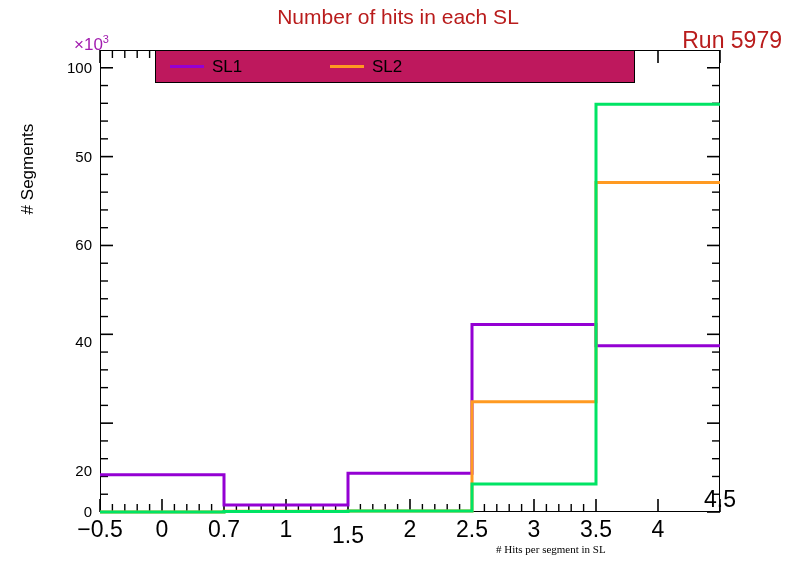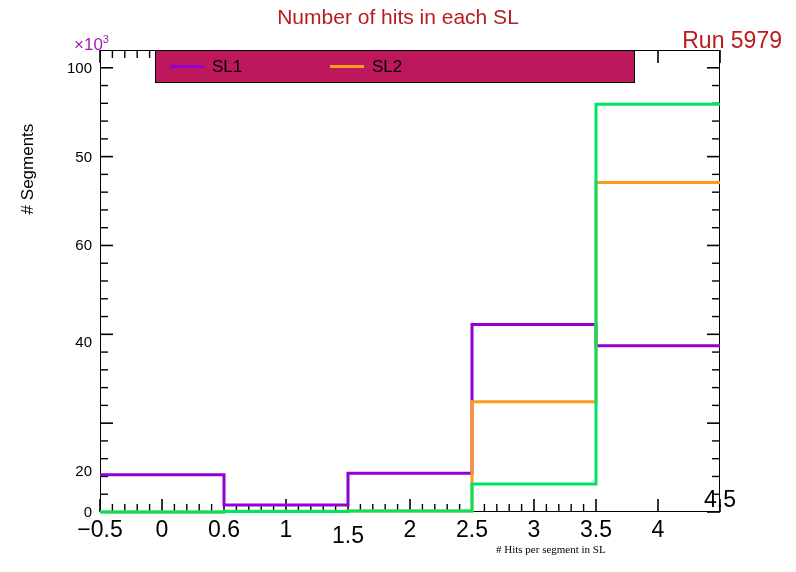--- a/index.html
+++ b/index.html
@@ -312,21 +312,21 @@
       <div class="tick-label-y" style="left: 36px; top: 503px;">0</div>
       <div class="tick-label-y" style="left: 36px; top: 414.154px; margin-top: 48px;">20</div>
       <div class="tick-label-y" style="left: 36px; top: 325.308px; margin-top: 8px;">40</div>
       <div class="tick-label-y" style="left: 36px; top: 236.462px;">60</div>
       <div class="tick-label-y" style="left: 36px; top: 147.615px;">50</div>
       <div class="tick-label-y" style="left: 36px; top: 58.7692px;">100</div>
     </div>
   <div id="x-tick-labels">
       <div class="tick-label-x" style="left: 100px; top: 521px;">−0.5</div>
       <div class="tick-label-x" style="left: 162px; top: 521px;">0</div>
-      <div class="tick-label-x" style="left: 224px; top: 521px;">0.6</div>
+      <div class="tick-label-x" style="left: 224px; top: 521px;">0.7</div>
       <div class="tick-label-x" style="left: 286px; top: 521px;">1</div>
       <div class="tick-label-x" style="left: 348px; top: 527px;">1.5</div>
       <div class="tick-label-x" style="left: 410px; top: 521px;">2</div>
       <div class="tick-label-x" style="left: 472px; top: 521px;">2.5</div>
       <div class="tick-label-x" style="left: 534px; top: 521px;">3</div>
       <div class="tick-label-x" style="left: 596px; top: 521px;">3.5</div>
       <div class="tick-label-x" style="left: 658px; top: 521px;">4</div>
       <div class="tick-label-x" style="left: 720px; top: 491px;">4.5</div>
     </div>
 

